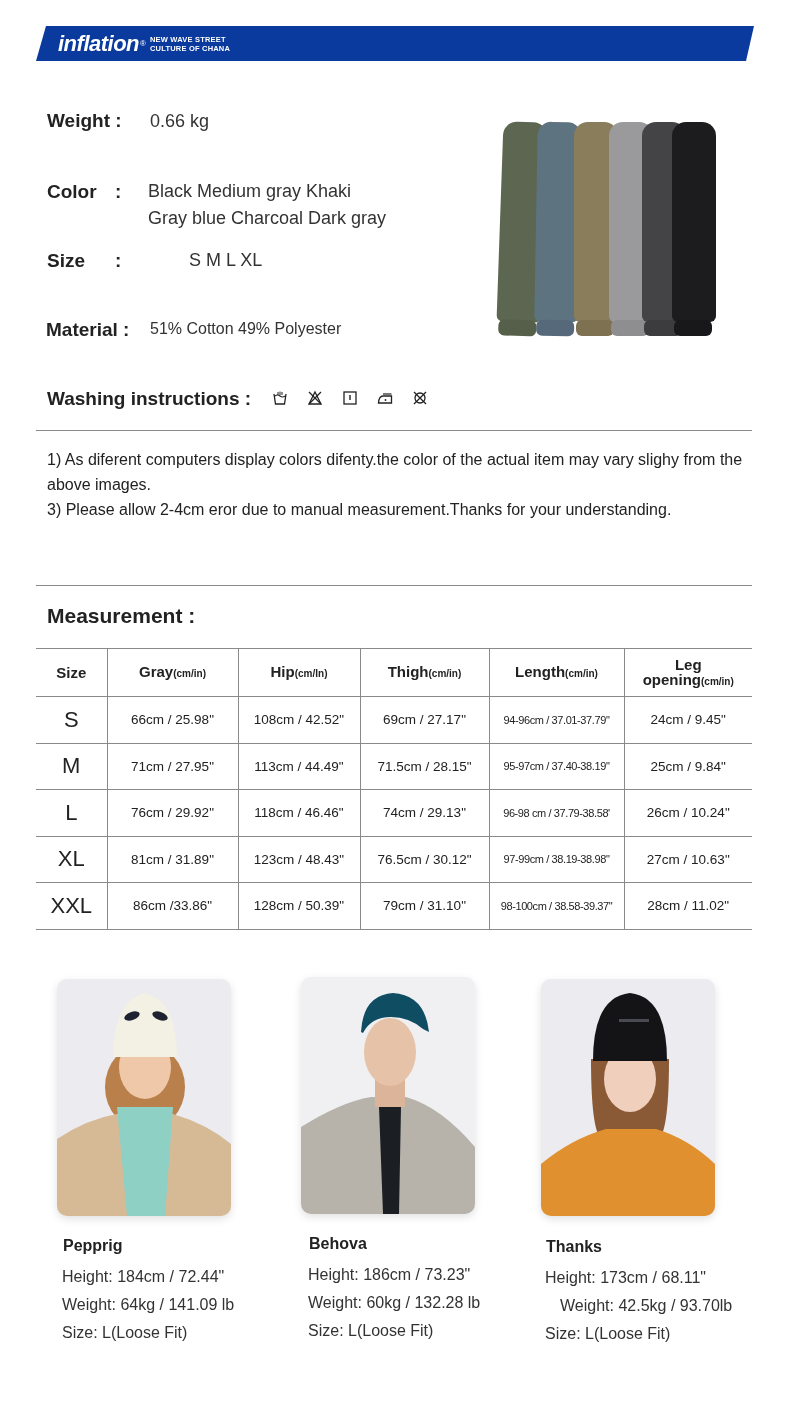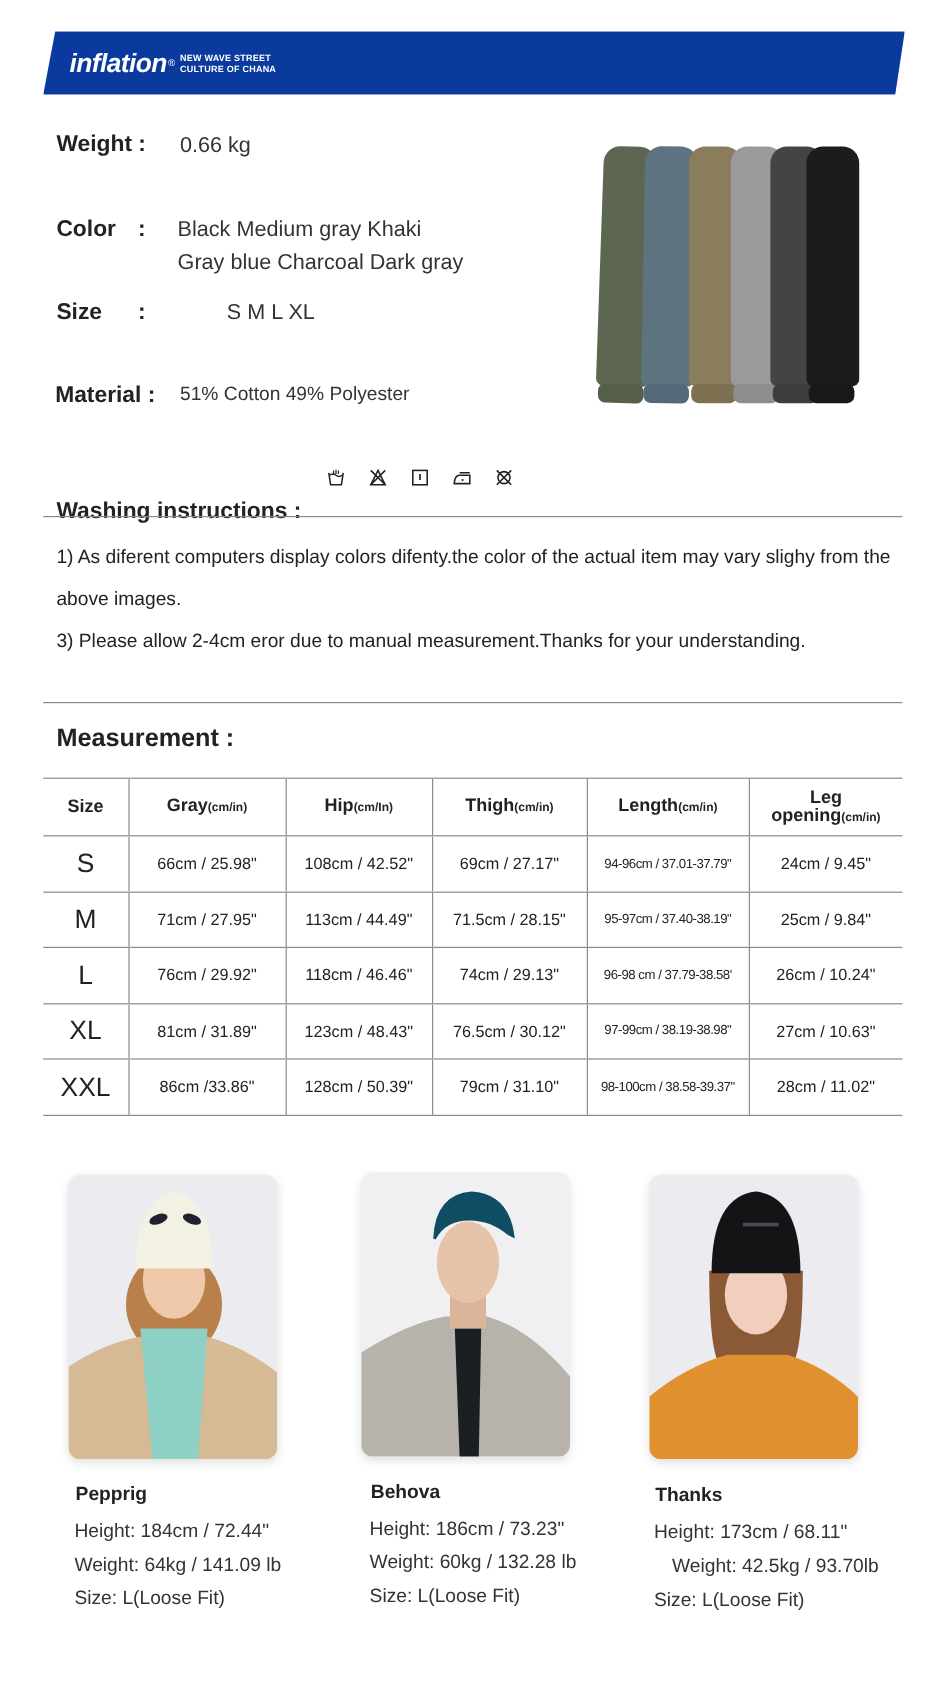--- a/index.html
+++ b/index.html
@@ -1,21 +1,21 @@
 <!DOCTYPE html>
 <html><head>
 <meta charset="utf-8">
 <style>
   * { margin: 0; padding: 0; box-sizing: border-box; }
   html, body { width: 790px; height: 1416px; background: #ffffff; overflow: hidden; }
   body { font-family: "Liberation Sans", "DejaVu Sans", sans-serif; color: #222; position: relative; }
 
   
   .banner {
-    position: absolute; left: 36px; top: 26px; width: 718px; height: 53px;
+    position: absolute; left: 36px; top: 26px; width: 718px; height: 35px;
     background: #0a3a9e;
     clip-path: polygon(10px 0, 100% 0, calc(100% - 8px) 100%, 0 100%);
     display: flex; align-items: center; padding-left: 22px;
   }
   .brand { color: #fff; font-style: italic; font-weight: bold; font-size: 22px; letter-spacing: -0.5px; }
   .brand-reg { color:#fff; font-size: 8px; vertical-align: super; margin-left: 1px; }
   .tagline { color: #fff; font-size: 7.5px; font-weight: bold; line-height: 9px; margin-left: 4px; letter-spacing: 0.2px; }
 
   
   .spec-label { position: absolute; font-weight: bold; font-size: 19px; color: #222; }
@@ -26,27 +26,27 @@
   .pants {
     position: absolute; left: 494px; top: 114px; width: 226px; height: 224px;
   }
   .pant {
     position: absolute; top: 8px; width: 44px; height: 200px;
     border-radius: 14px 14px 6px 6px;
   }
   .cuff { position: absolute; bottom: -14px; left: 2px; width: 38px; height: 16px; border-radius: 6px; }
 
   
-  .wash-title { position: absolute; left: 47px; top: 388px; font-size: 19px; font-weight: bold; color: #222; margin-top: 28px; }
+  .wash-title { position: absolute; left: 47px; top: 388px; font-size: 19px; font-weight: bold; color: #222; }
   .wash-icons { position: absolute; left: 272px; top: 390px; display: flex; gap: 19px; }
   .wash-icon { width: 16px; height: 16px; }
 
   .hr { position: absolute; left: 36px; width: 716px; height: 1px; background: #8a8a8a; }
 
-  .notes { position: absolute; left: 47px; top: 447px; width: 705px; font-size: 16px; color: #222; line-height: 35px; }
+  .notes { position: absolute; left: 47px; top: 447px; width: 705px; font-size: 16px; color: #222; line-height: 25px; }
   .notes p { margin-bottom: 0; }
 
   .meas-title { position: absolute; left: 47px; top: 604px; font-size: 21px; font-weight: bold; color: #222; }
 
   
   table.meas {
     position: absolute; left: 36px; top: 648px; width: 716px;
     border-collapse: collapse; table-layout: fixed;
   }
   table.meas th, table.meas td {

